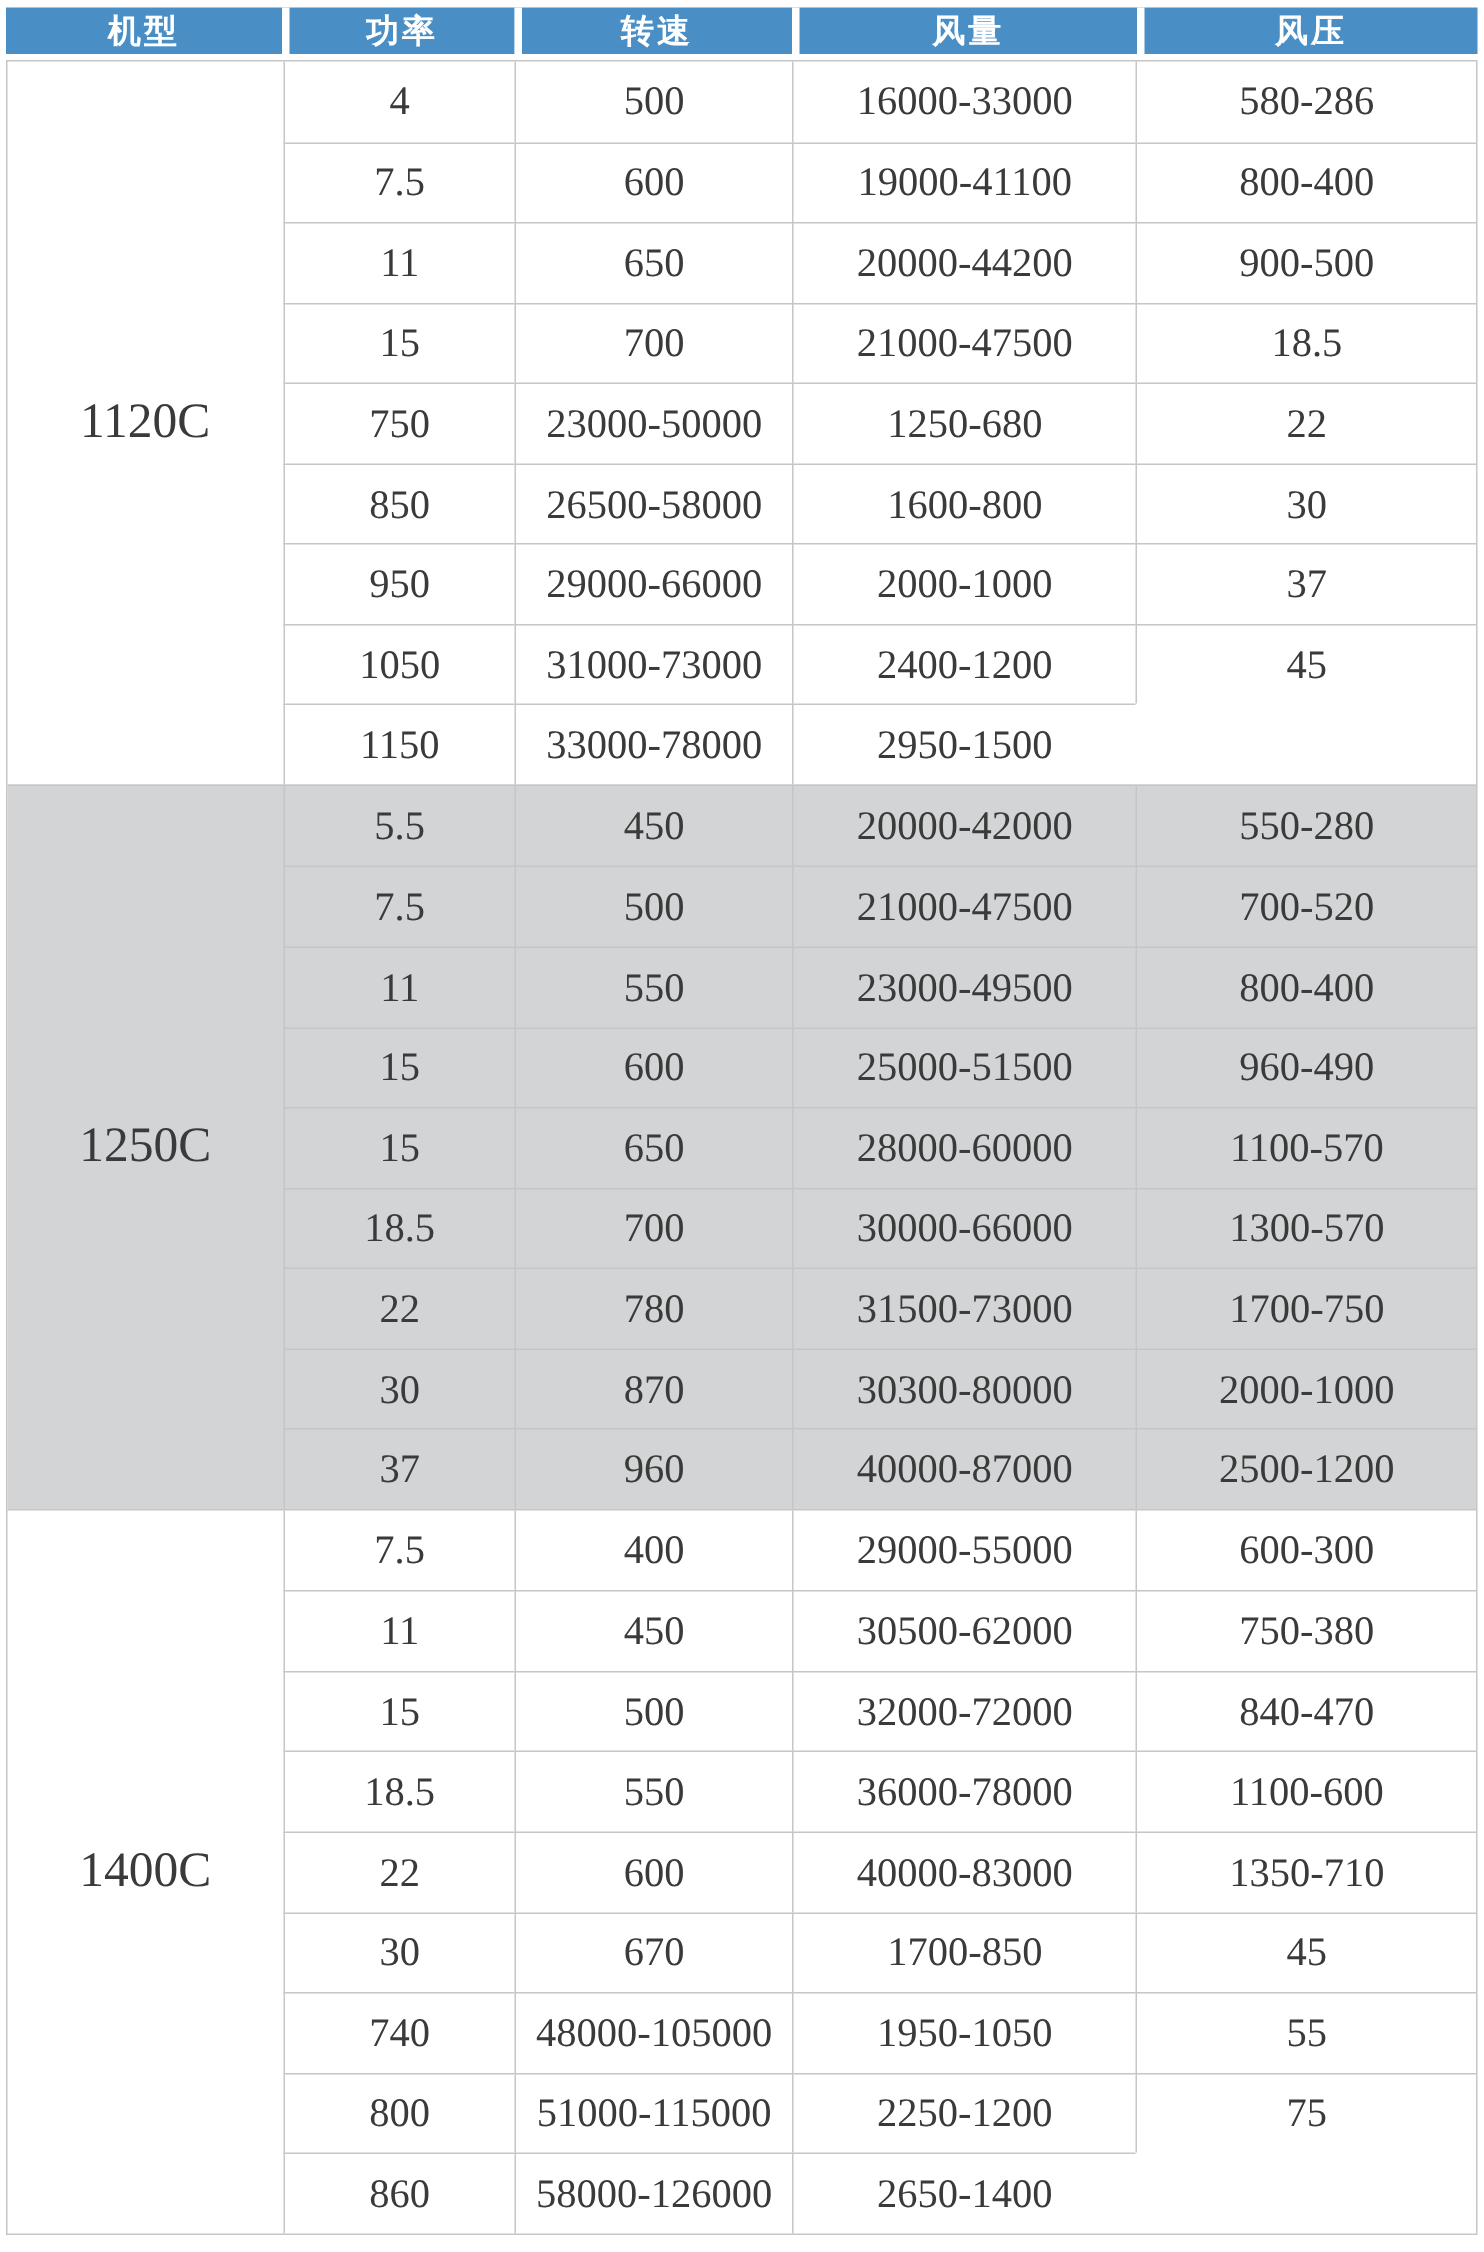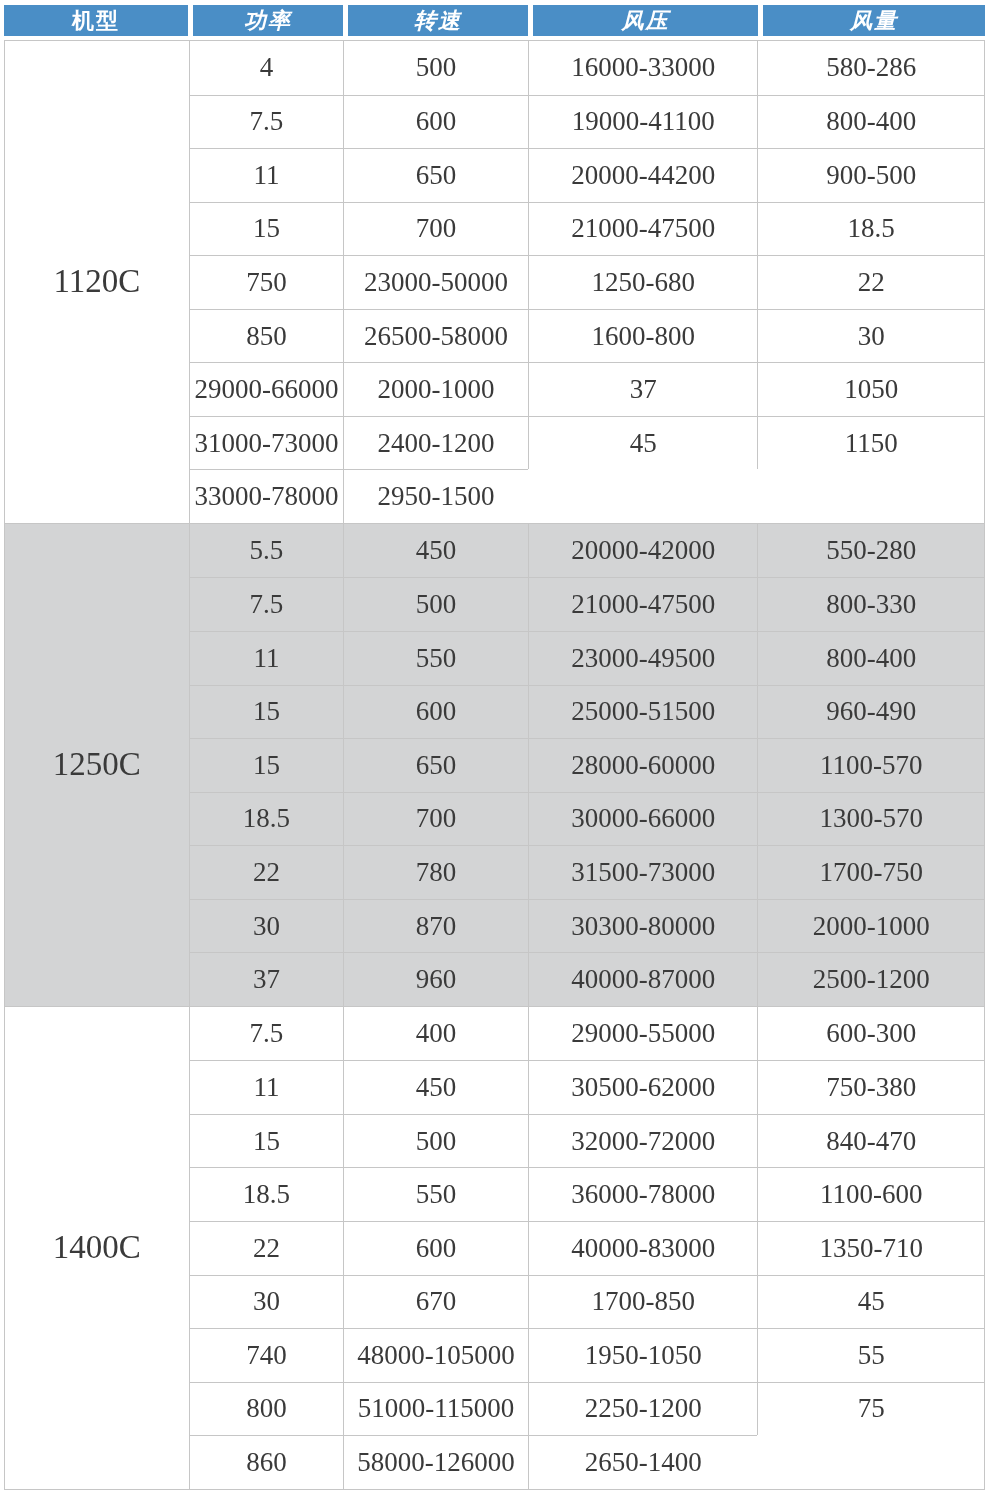--- a/index.html
+++ b/index.html
@@ -26,21 +26,21 @@
   .header-row{height:31px;margin-bottom:4px;}
   .hcell{
     background:var(--header-bg);
     color:var(--header-text);
     font-family:"Liberation Sans", sans-serif;
     font-weight:bold;
     font-size:22px;
     display:flex;align-items:center;justify-content:center;
     letter-spacing:2px;
   }
-  .hcell + .hcell{border-left:5px solid #fff;font-style:italic;}
+  .hcell + .hcell{border-left:5px solid #fff;}
   .tbody{
     border:1px solid var(--border);
     box-sizing:border-box;
   }
   .group{
     grid-auto-rows:53.55px;
   }
   .group + .group{border-top:1px solid var(--border);}
   .group.shaded{background:var(--shade-bg);}
   .model-cell{
@@ -58,22 +58,22 @@
   .cell.first{border-top:none;}
 </style>
 </head>
 <body>
 
 <div class="page">
   <div class="header-row grid-cols">
     <div class="hcell">机型</div>
     <div class="hcell">功率</div>
     <div class="hcell">转速</div>
+    <div class="hcell">风量</div>
     <div class="hcell">风压</div>
-    <div class="hcell">风量</div>
   </div>
   <div class="tbody" id="table-body">
       <div class="group grid-cols">
         <div class="model-cell" style="grid-row: 1 / span 9;">1120C</div>
         <div class="cell first">4</div>
         <div class="cell first">500</div>
         <div class="cell first">16000-33000</div>
         <div class="cell first">580-286</div>
         <div class="cell">7.5</div>
         <div class="cell">600</div>
@@ -88,41 +88,42 @@
         <div class="cell">21000-47500</div>
         <div class="cell">18.5</div>
         <div class="cell">750</div>
         <div class="cell">23000-50000</div>
         <div class="cell">1250-680</div>
         <div class="cell">22</div>
         <div class="cell">850</div>
         <div class="cell">26500-58000</div>
         <div class="cell">1600-800</div>
         <div class="cell">30</div>
+        <div class="cell">950</div>
         <div class="cell">29000-66000</div>
         <div class="cell">2000-1000</div>
         <div class="cell">37</div>
         <div class="cell">1050</div>
         <div class="cell">31000-73000</div>
         <div class="cell">2400-1200</div>
         <div class="cell">45</div>
         <div class="cell">1150</div>
         <div class="cell">33000-78000</div>
         <div class="cell">2950-1500</div>
       </div>
       <div class="group grid-cols shaded">
         <div class="model-cell" style="grid-row: 1 / span 9;">1250C</div>
         <div class="cell first">5.5</div>
         <div class="cell first">450</div>
         <div class="cell first">20000-42000</div>
         <div class="cell first">550-280</div>
         <div class="cell">7.5</div>
         <div class="cell">500</div>
         <div class="cell">21000-47500</div>
-        <div class="cell">800-330</div>
+        <div class="cell">700-520</div>
         <div class="cell">11</div>
         <div class="cell">550</div>
         <div class="cell">23000-49500</div>
         <div class="cell">800-400</div>
         <div class="cell">15</div>
         <div class="cell">600</div>
         <div class="cell">25000-51500</div>
         <div class="cell">960-490</div>
         <div class="cell">15</div>
         <div class="cell">650</div>

